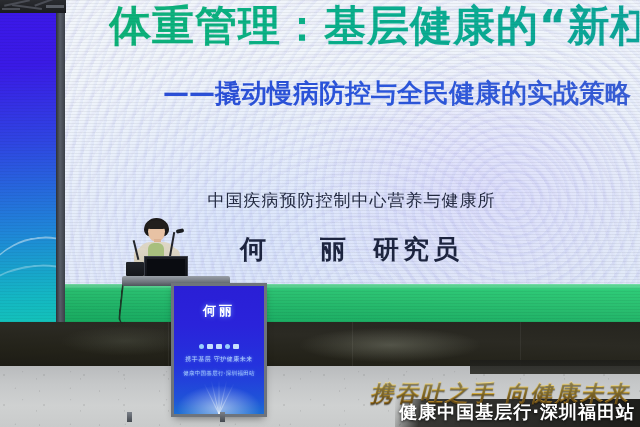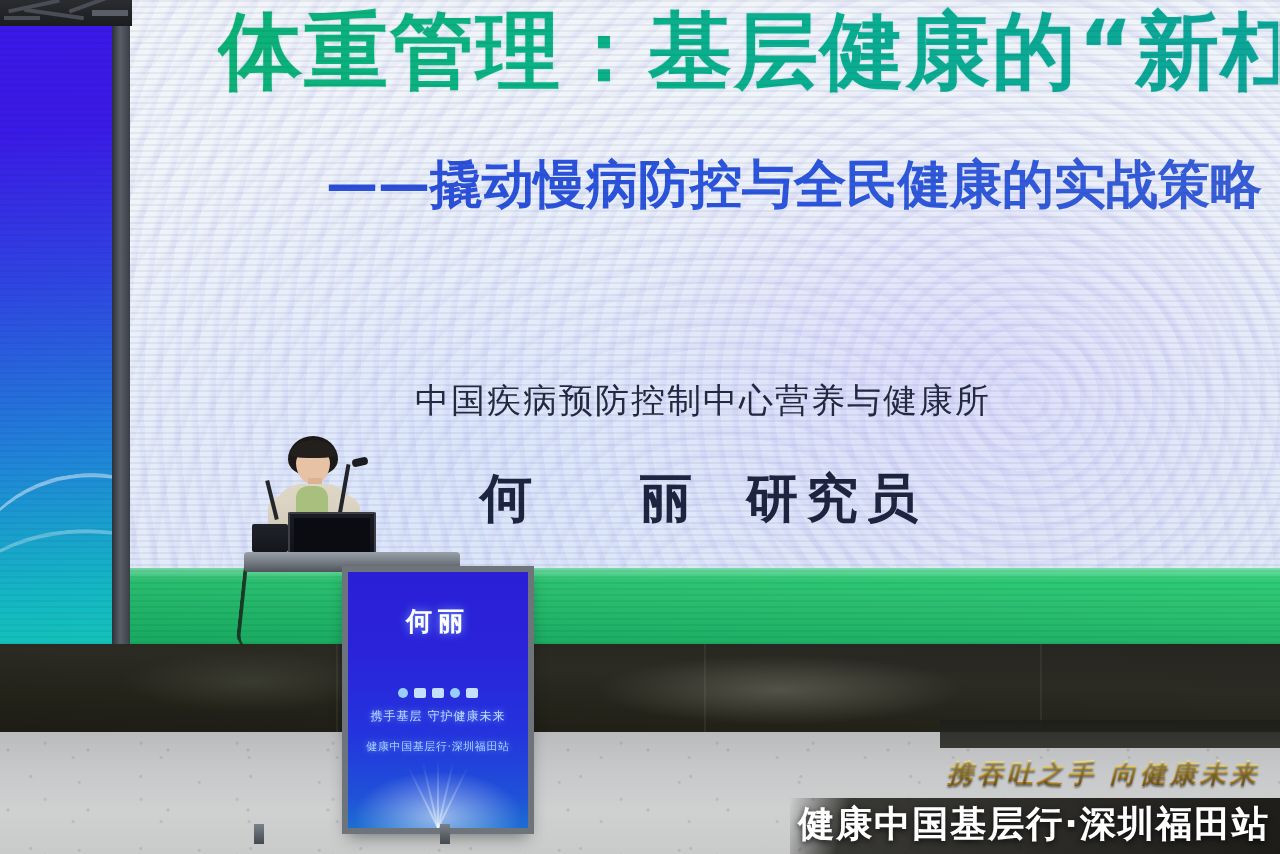--- a/index.html
+++ b/index.html
@@ -146,21 +146,21 @@
     position:absolute;left:395px;top:399px;width:245px;height:28px;
     background:linear-gradient(105deg,rgba(20,20,18,0) 0%,rgba(24,23,19,.82) 12%,rgba(20,19,16,.95) 100%);
   }
   .floor-edge{
     position:absolute;left:470px;top:360px;width:170px;height:14px;
     background:linear-gradient(to bottom,#1d1d1a,#2a2a24);opacity:.9;
   }
   
   .wm-gold{
     position:absolute;right:10px;top:378px;
-    font-size:13px;font-weight:bold;font-style:italic;letter-spacing:2px;
+    font-size:23px;font-weight:bold;font-style:italic;letter-spacing:2px;
     white-space:nowrap;
     background:linear-gradient(to bottom,#fff1b0 0%,#e8c24f 42%,#b8882a 75%,#8d6418 100%);
     -webkit-background-clip:text;background-clip:text;color:transparent;
     text-shadow:0 1px 1px rgba(0,0,0,.45);
   }
   .wm-caption{
     position:absolute;right:5px;top:400px;
     font-size:18px;font-weight:bold;letter-spacing:1px;color:#ffffff;
     white-space:nowrap;text-shadow:0 1px 3px rgba(0,0,0,.8);
   }

